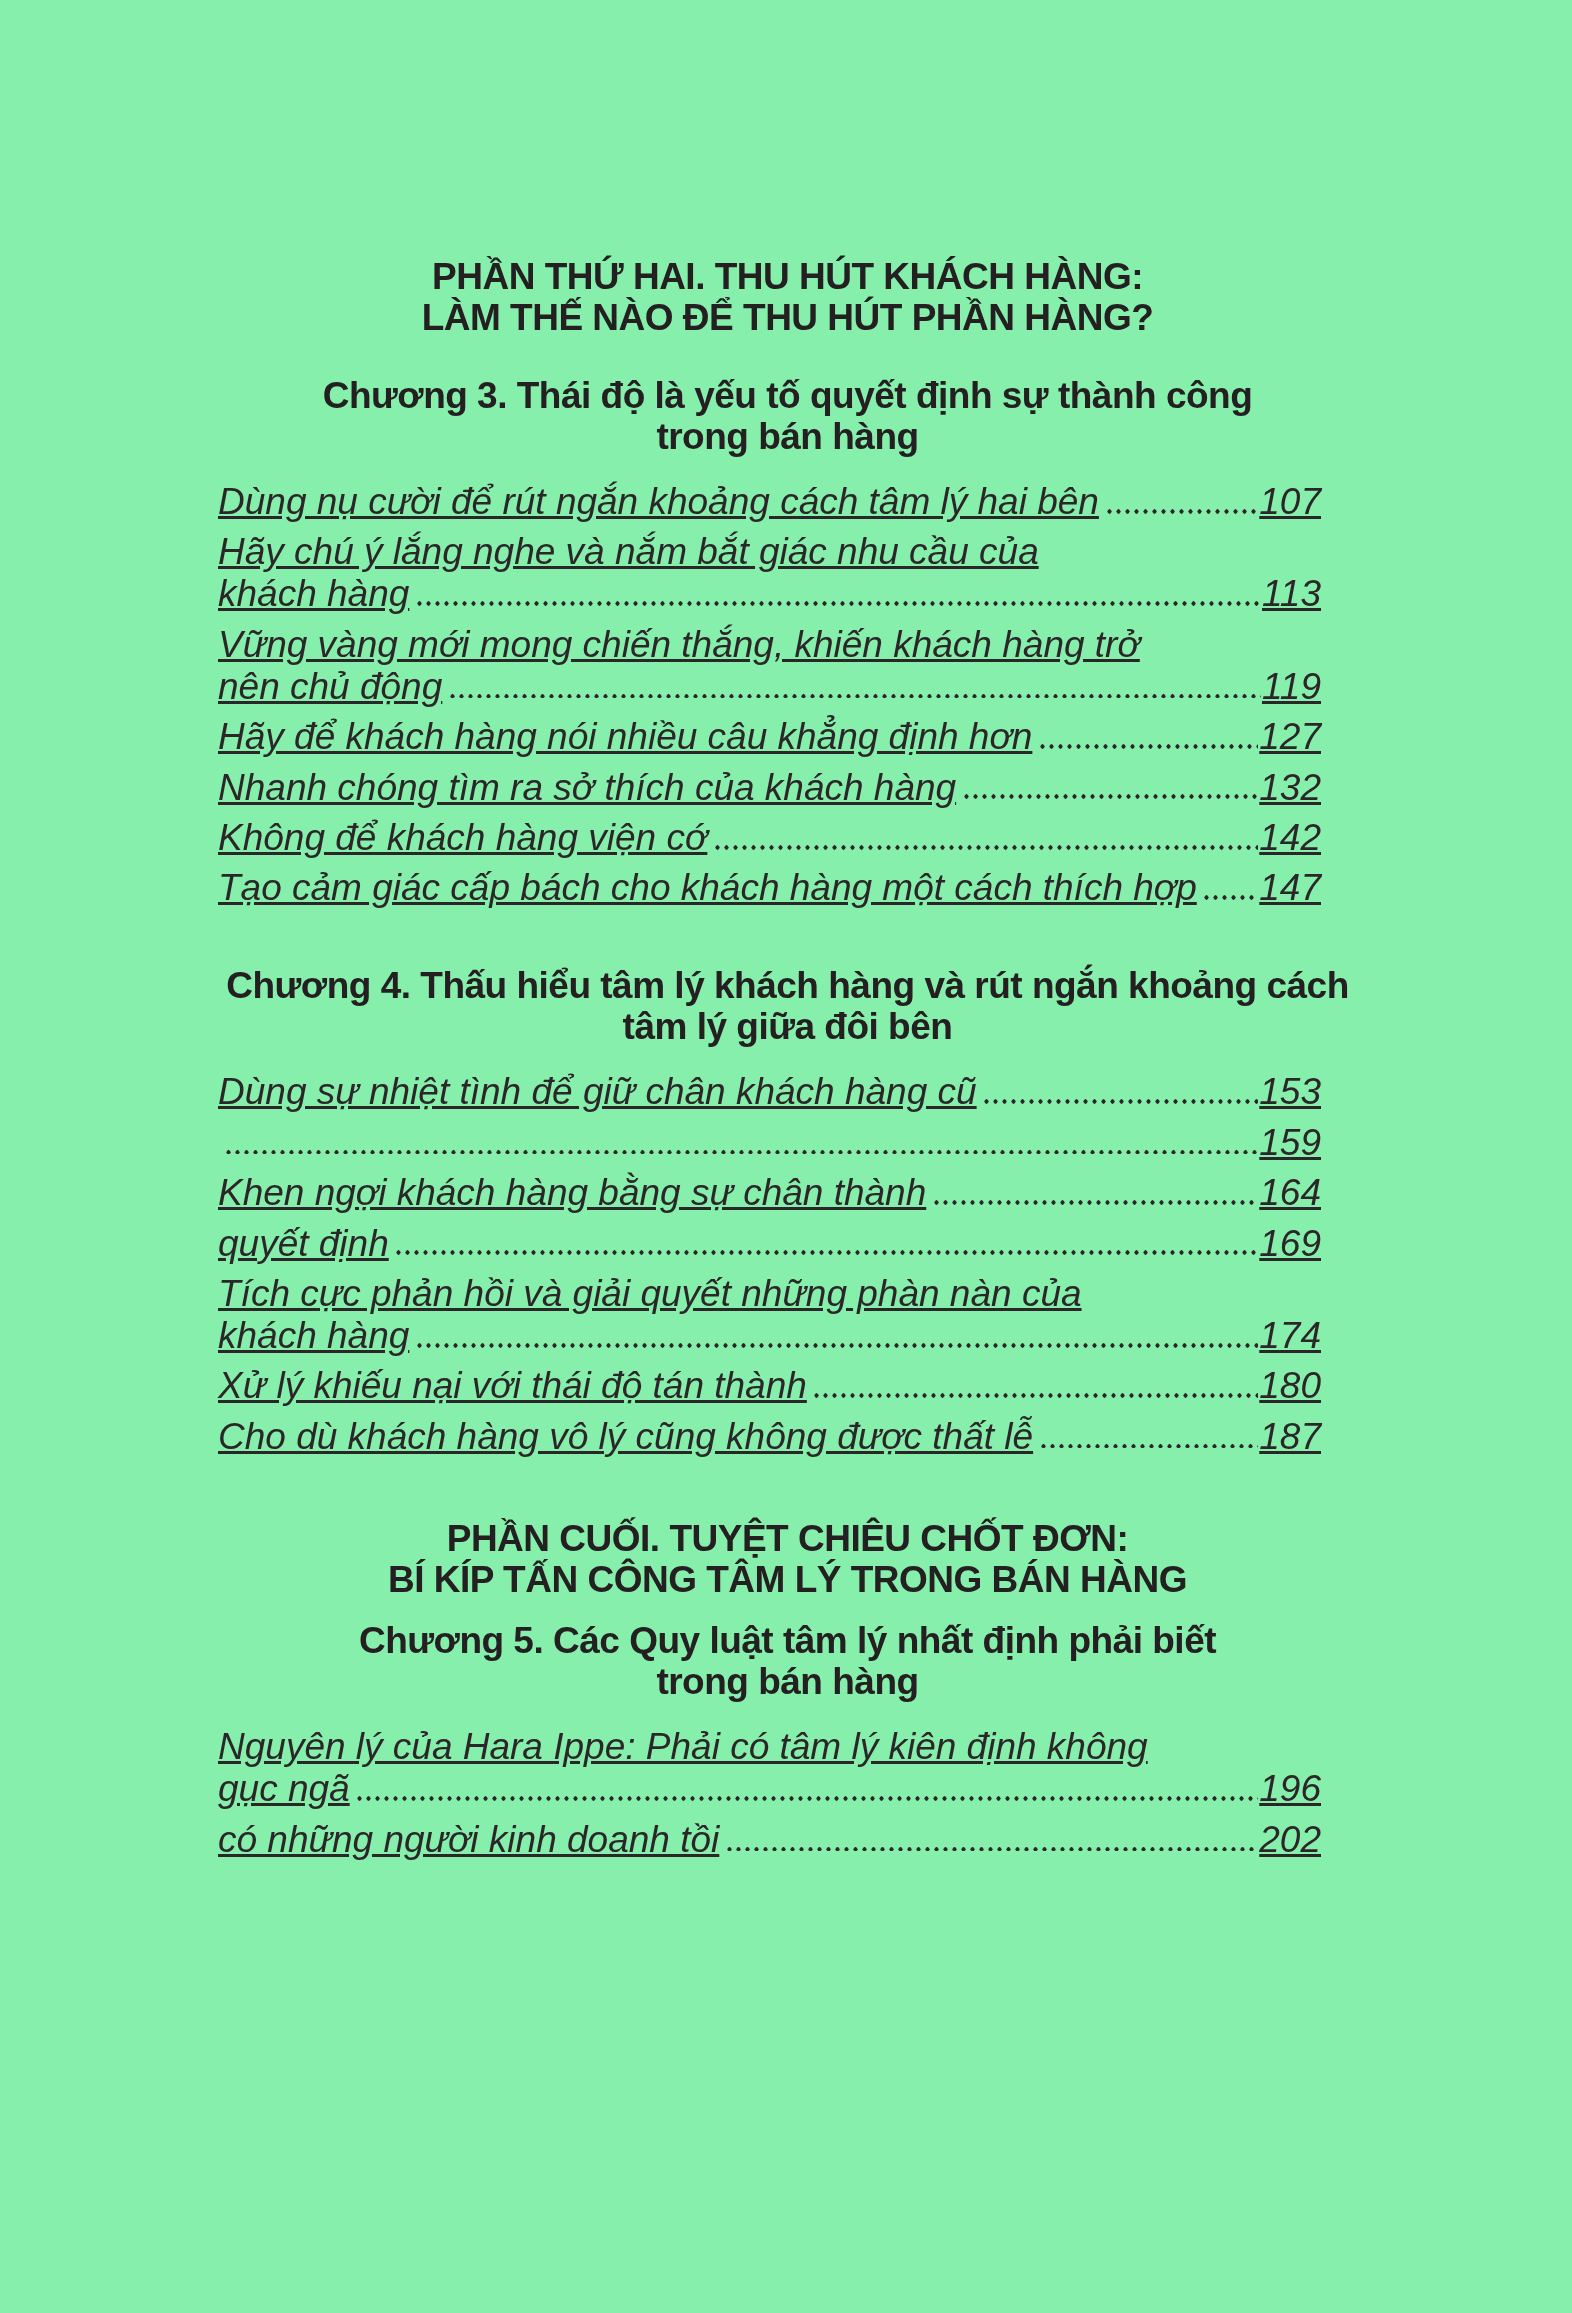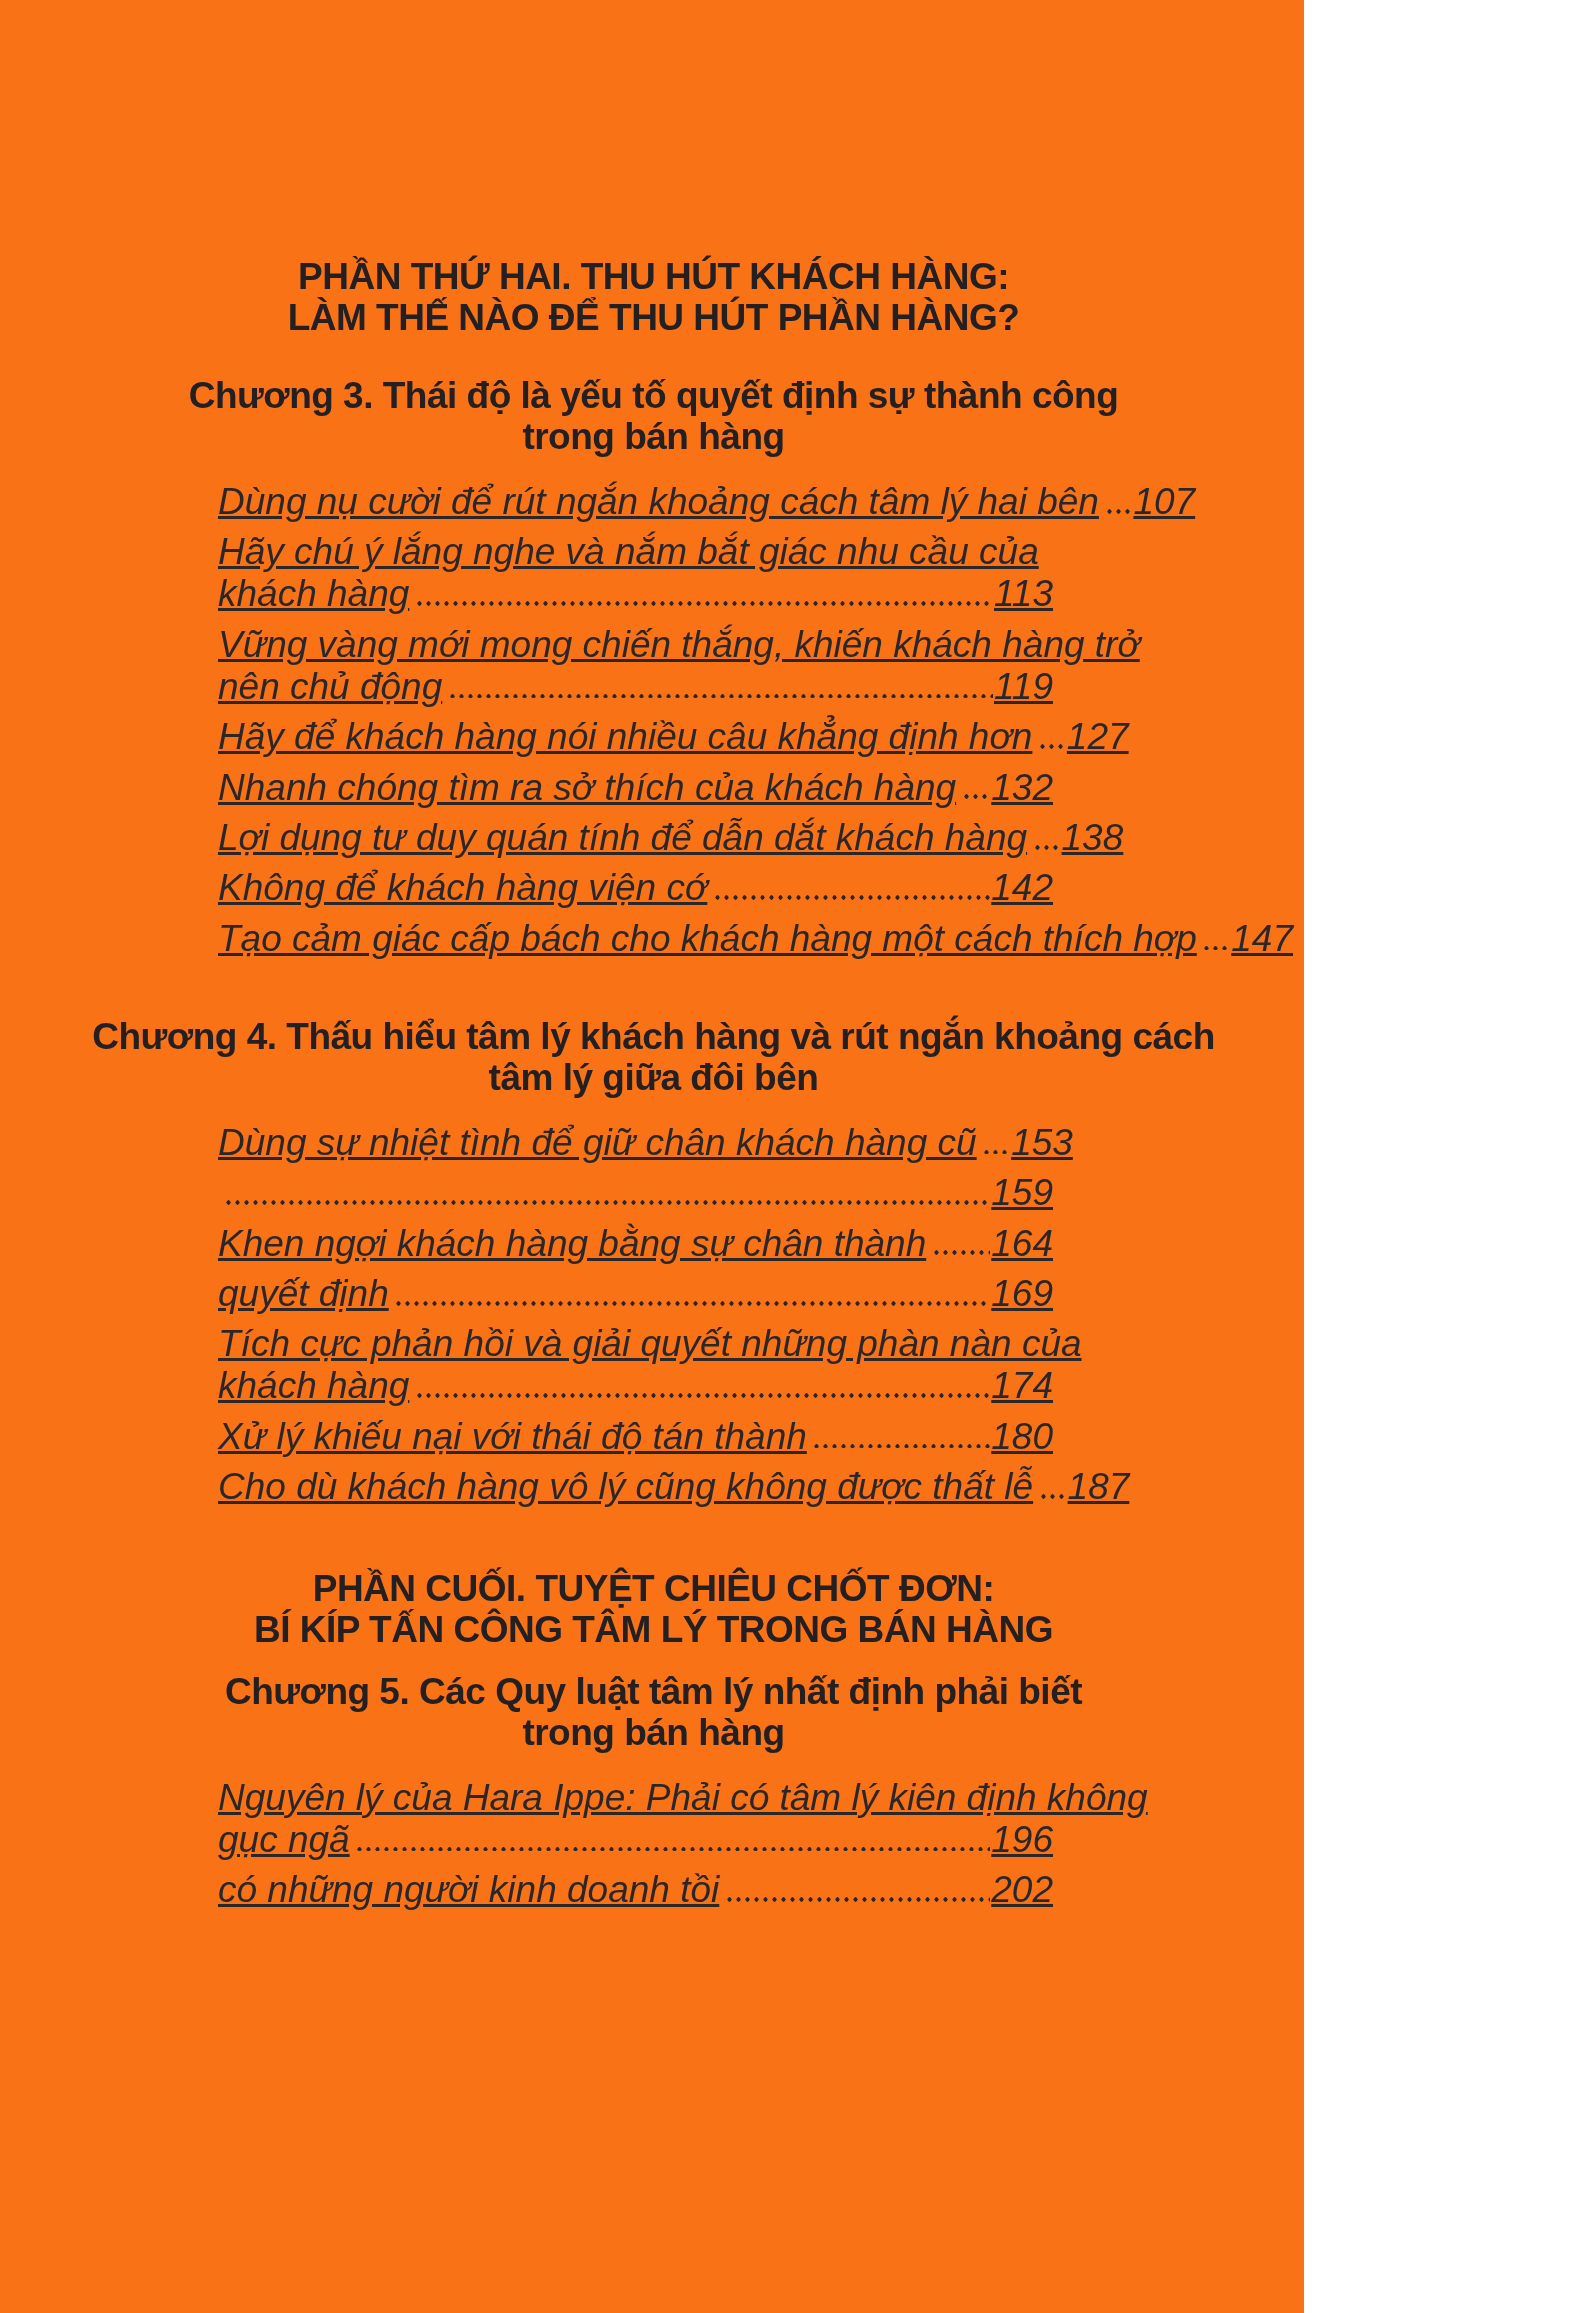--- a/index.html
+++ b/index.html
@@ -2,24 +2,24 @@
 <html style="font-size:15px"><head>
 <meta charset="utf-8">
 <style>
   html, body {
     margin: 0;
     padding: 0;
     background: #ffffff;
   }
   .page {
     position: relative;
-    width: 1304px;
+    width: 1572px;
     height: 2313px;
     box-sizing: border-box;
-    background: #f97316;
+    background: #86efac;
     padding: 256px 251px 0 218px;
     overflow: hidden;
     font-family: "Liberation Sans", sans-serif;
   }
   
   .part-heading, .chapter-heading {
     font-weight: 700;
     font-size: 37px;
     line-height: 41px;
     color: #242021;
@@ -113,27 +113,20 @@
           </div>
           <div class="entry">
             <div class="line lastline">
               <span class="txt">Nhanh chóng tìm ra sở thích của khách hàng</span>
               <span class="dots"></span>
               <span class="pageno">132</span>
             </div>
           </div>
           <div class="entry">
             <div class="line lastline">
-              <span class="txt">Lợi dụng tư duy quán tính để dẫn dắt khách hàng</span>
-              <span class="dots"></span>
-              <span class="pageno">138</span>
-            </div>
-          </div>
-          <div class="entry">
-            <div class="line lastline">
               <span class="txt">Không để khách hàng viện cớ</span>
               <span class="dots"></span>
               <span class="pageno">142</span>
             </div>
           </div>
           <div class="entry">
             <div class="line lastline">
               <span class="txt">Tạo cảm giác cấp bách cho khách hàng một cách thích hợp</span>
               <span class="dots"></span>
               <span class="pageno">147</span>

